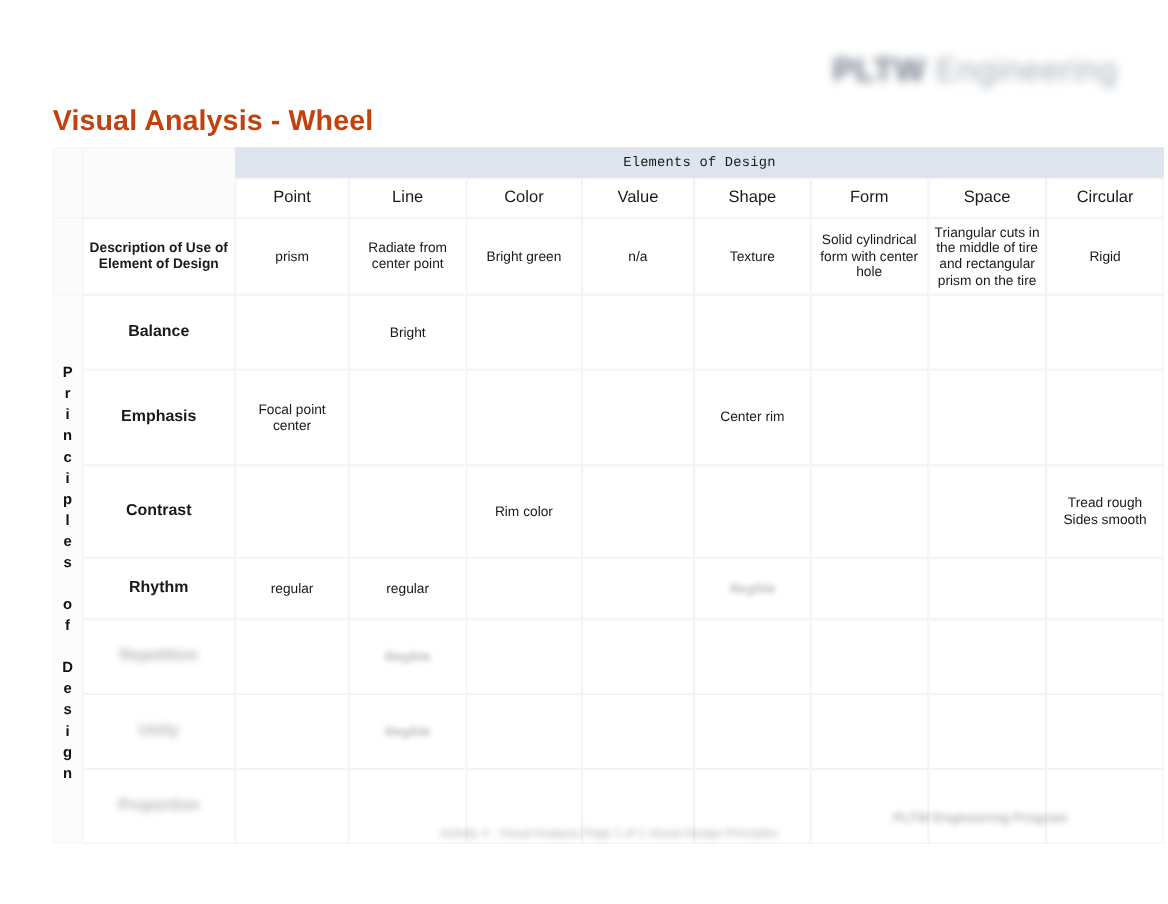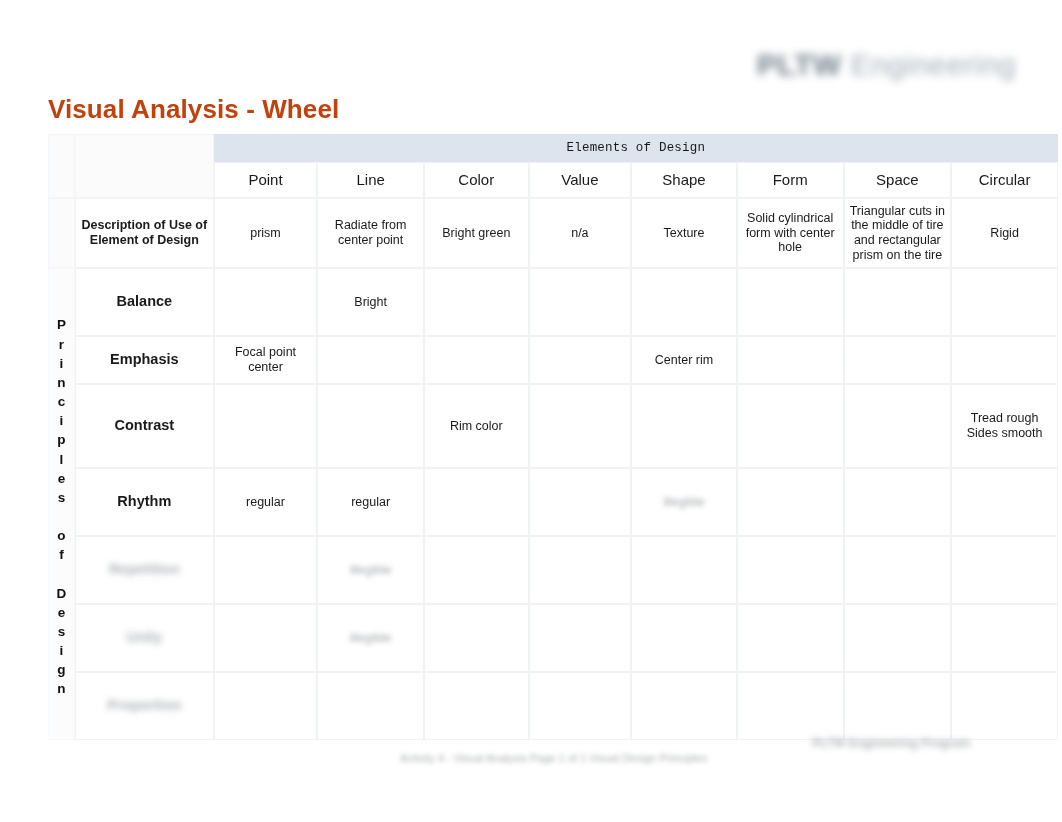--- a/index.html
+++ b/index.html
@@ -242,21 +242,21 @@
         <td class="principle-label"><span>Balance</span></td>
         <td><span></span></td>
         <td><span>Bright</span></td>
         <td><span></span></td>
         <td><span></span></td>
         <td><span></span></td>
         <td><span></span></td>
         <td><span></span></td>
         <td><span></span></td>
       </tr>
-      <tr style="height: 48px;">
+      <tr style="height: 87px;">
         <td class="principle-label"><span>Emphasis</span></td>
         <td><span>Focal point center</span></td>
         <td><span></span></td>
         <td><span></span></td>
         <td><span></span></td>
         <td><span>Center rim</span></td>
         <td><span></span></td>
         <td><span></span></td>
         <td><span></span></td>
       </tr>
@@ -264,21 +264,21 @@
         <td class="principle-label"><span>Contrast</span></td>
         <td><span></span></td>
         <td><span></span></td>
         <td><span>Rim color</span></td>
         <td><span></span></td>
         <td><span></span></td>
         <td><span></span></td>
         <td><span></span></td>
         <td><span>Tread rough Sides smooth</span></td>
       </tr>
-      <tr style="height: 68px;">
+      <tr style="height: 56px;">
         <td class="principle-label"><span>Rhythm</span></td>
         <td><span>regular</span></td>
         <td><span>regular</span></td>
         <td><span></span></td>
         <td><span></span></td>
         <td><span class="blurred">illegible</span></td>
         <td><span></span></td>
         <td><span></span></td>
         <td><span></span></td>
       </tr>

